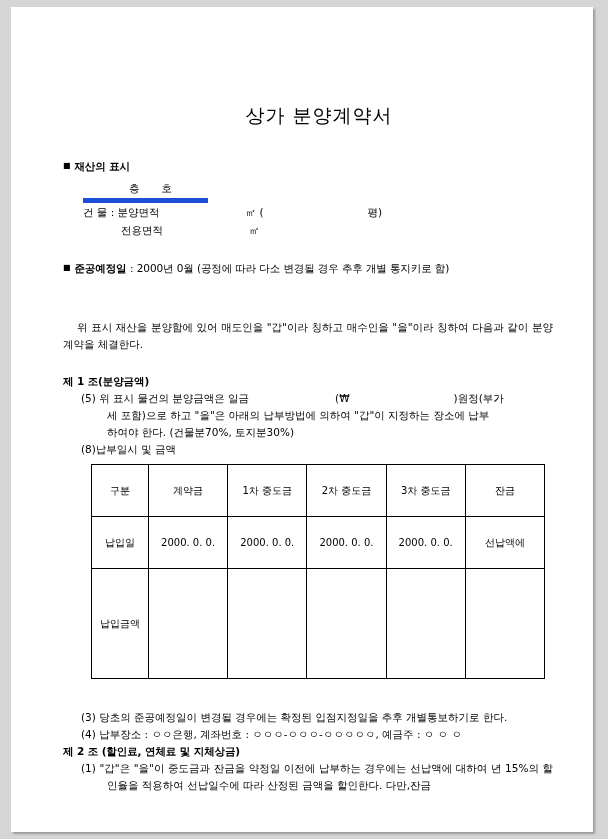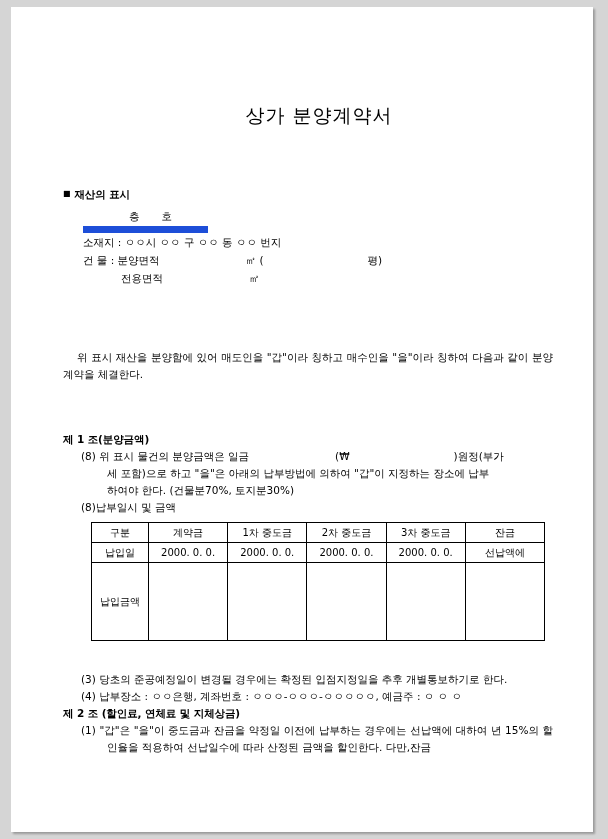--- a/index.html
+++ b/index.html
@@ -47,35 +47,34 @@
     font-size: 10.5px;
     line-height: 17px;
     color: #000;
   }
 
   .sec-head {
     font-weight: bold;
     font-size: 10.5px;
     letter-spacing: -0.1px;
     white-space: nowrap;
-    margin-top: 28px;
   }
   .sec-head .bullet {
     font-size: 8px;
     vertical-align: 2px;
     margin-right: 4px;
   }
 
   .prop-block {
     margin-top: 5px;
     padding-left: 20px;
   }
   .underline-row {
     width: 125px;
-    border-bottom: 7px solid #1d4ed8;
+    border-bottom: 5px solid #1d4ed8;
     padding-bottom: 1px;
     white-space: nowrap;
   }
   .underline-row .u-gap { display: inline-block; width: 46px; }
   .underline-row .u-gap2 { display: inline-block; width: 22px; }
   .prop-line { white-space: nowrap; padding-top: 1px; }
   .prop-line .lbl-indent { display: inline-block; width: 38px; }
   .gap-md { display: inline-block; width: 86px; }
   .gap-lg { display: inline-block; width: 104px; }
   .spacer-20 { height: 20px; }
@@ -109,21 +108,21 @@
     margin-left: 28px;
     border-collapse: collapse;
     width: 454px;
     table-layout: fixed;
   }
   .pay-table td {
     border: 1px solid #000;
     font-size: 10px;
     text-align: center;
     vertical-align: middle;
-    padding: 1px 0;
+    padding: 17px 0;
     height: 17px;
     white-space: nowrap;
   }
   .pay-table .col-first { width: 56px; }
   .pay-table tr.row-amount td { height: 75px; }
 
   .after-table { margin-top: 30px; }
   .art2 { margin-top: 0; }
 </style>
 </head>
@@ -135,45 +134,45 @@
 
   <div class="body-area">
 
     <div class="sec-head">
       <span class="bullet">■</span><span>재산의 표시</span>
     </div>
 
     <div class="prop-block">
       <div class="underline-row">
         <span class="u-gap"></span><span>층</span><span class="u-gap2"></span><span>호</span>
-      </div>
-      <div class="prop-line">
-        <span>소재지 :</span> <span>ㅇㅇ시   ㅇㅇ 구   ㅇㅇ 동   ㅇㅇ 번지</span>
       </div>
       <div class="prop-line">
         <span>건   물 :</span> <span>분양면적</span><span class="gap-md"></span><span>㎡ (</span><span class="gap-lg"></span><span>평)</span>
       </div>
       <div class="prop-line">
         <span class="lbl-indent"></span><span>전용면적</span><span class="gap-md"></span><span>㎡</span>
       </div>
     </div>
 
     <div class="spacer-20"></div>
 
+    <div class="sec-head">
+      <span class="bullet">■</span><span>준공예정일</span> <span style="font-weight:normal">: 2000년 0월 (공정에 따라 다소 변경될 경우 추후 개별 통지키로 함)</span>
+    </div>
 
     <div class="spacer-24"></div>
 
     <div class="para"><span class="first-indent"></span><span>위 표시 재산을 분양함에 있어 매도인을 "갑"이라 칭하고 매수인을 "을"이라 칭하여 다음과 같이 분양계약을 체결한다.</span></div>
 
     <div class="spacer-20"></div>
 
     <div class="sec-head">제 1 조(분양금액)</div>
 
     <div class="clause-plain">
-      <span>(8) 위 표시 물건의 분양금액은 일금</span><span class="gap-md"></span><span>(₩</span><span class="gap-lg"></span><span>)원정(부가</span>
+      <span>(5) 위 표시 물건의 분양금액은 일금</span><span class="gap-md"></span><span>(₩</span><span class="gap-lg"></span><span>)원정(부가</span>
     </div>
     <div class="clause" style="padding-left:44px;">세 포함)으로 하고 "을"은 아래의 납부방법에 의하여 "갑"이 지정하는 장소에 납부</div>
     <div class="clause" style="padding-left:44px;">하여야 한다. (건물분70%, 토지분30%)</div>
     <div class="clause-plain">(8)납부일시 및 금액</div>
 
     <table class="pay-table">
       <tbody>
         <tr>
           <td class="col-first">구분</td>
           <td>계약금</td>

